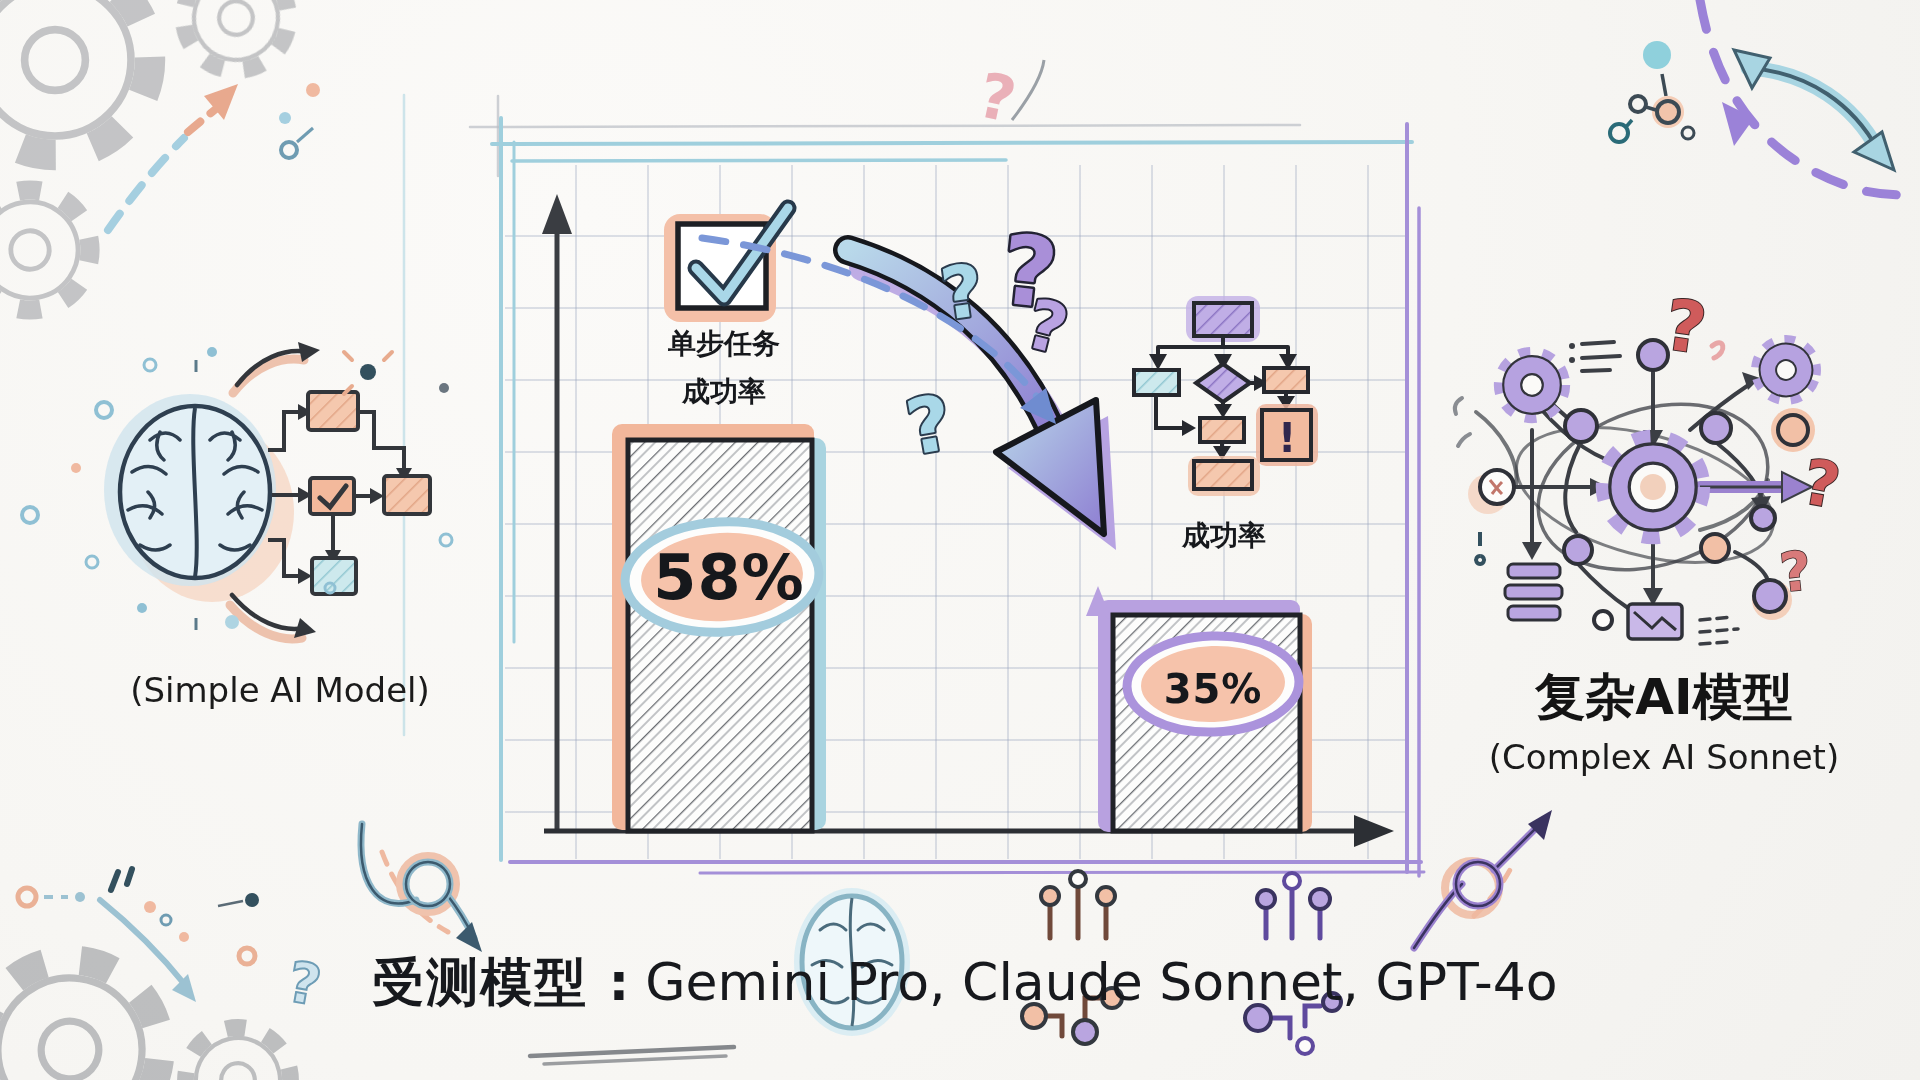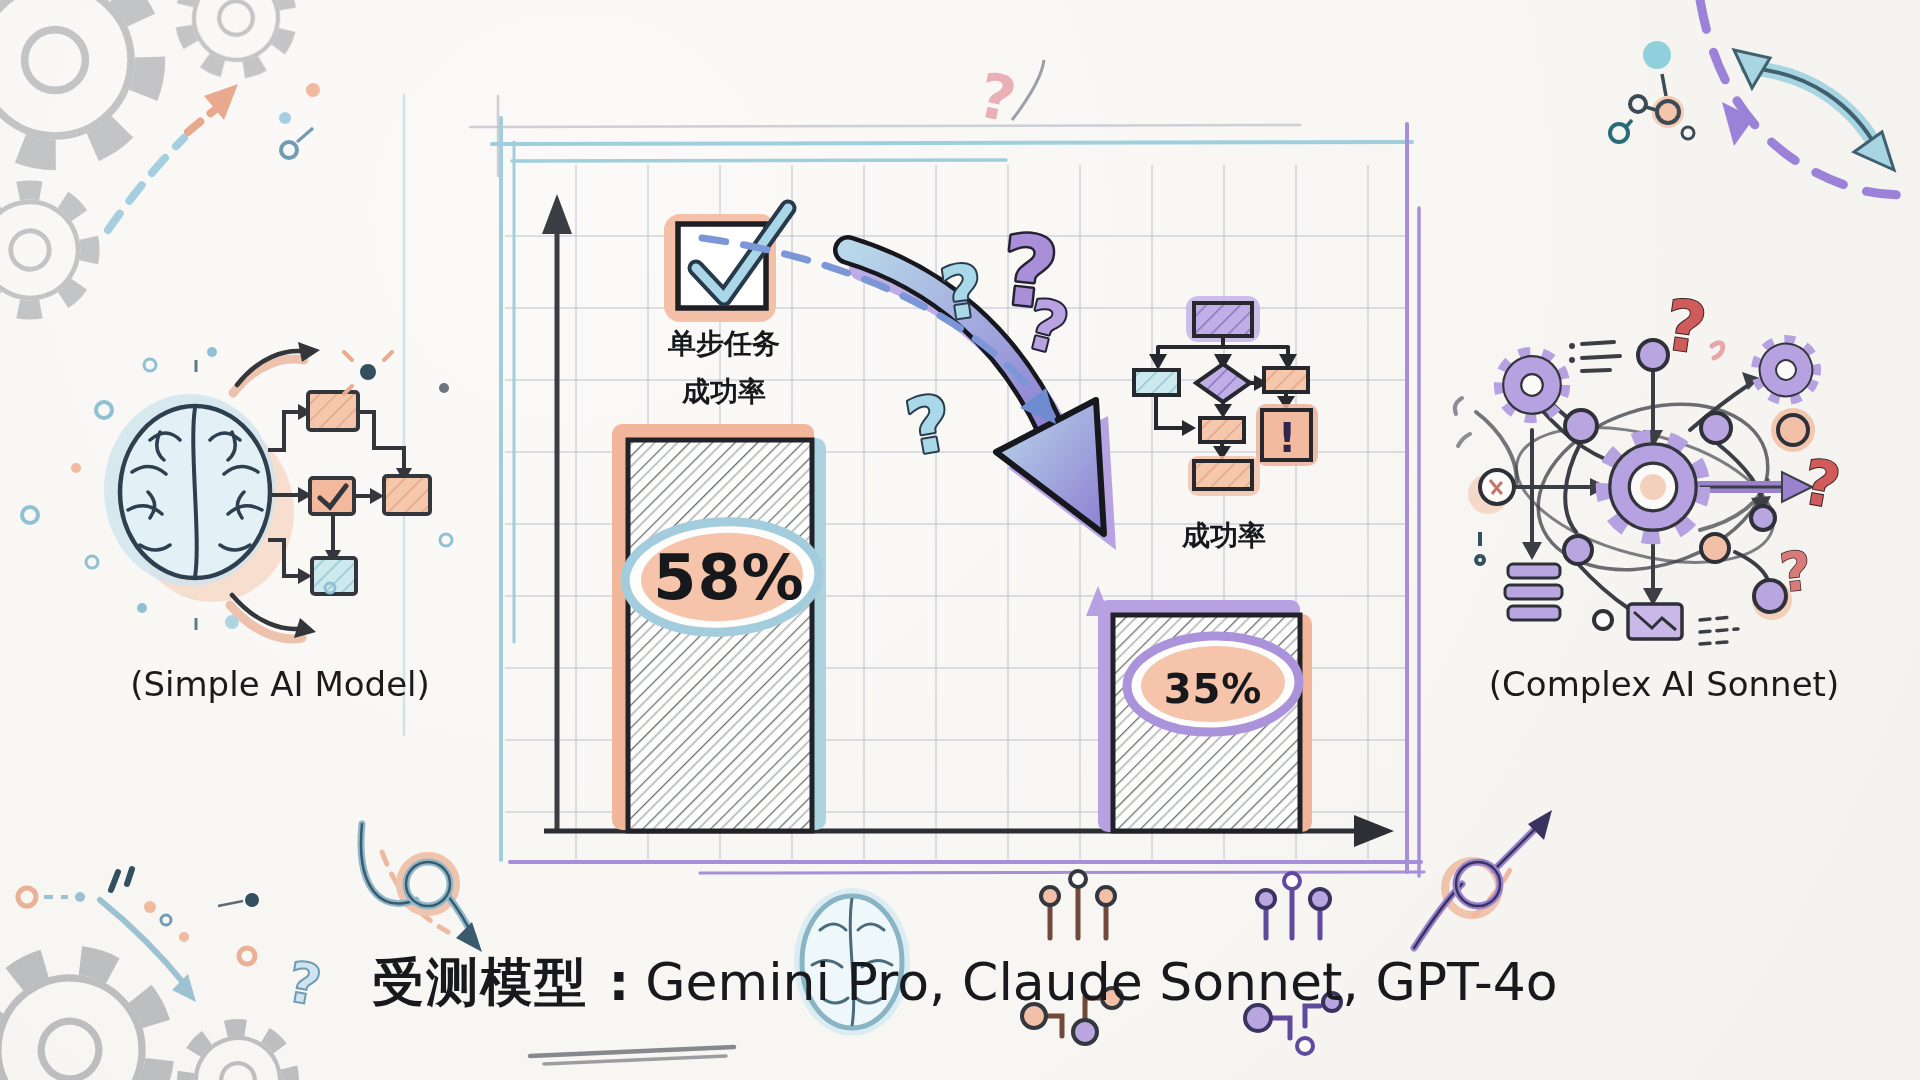--- a/index.html
+++ b/index.html
@@ -18,21 +18,21 @@
   }
   svg.art{position:absolute;left:0;top:0;}
   .txt{position:absolute;transform:translateX(-50%);text-align:center;white-space:nowrap;}
   .val{position:absolute;transform:translate(-50%,-50%);font-weight:bold;color:#16181c;letter-spacing:1px;}
   .val-58{left:722px;top:577px;font-size:62px;margin-left:7px;}
   .val-35{left:1213px;top:689px;font-size:40px;}
   .bar-label{font-size:28px;font-weight:bold;line-height:48px;color:#16181c;}
   .bar-label-1{left:724px;top:320px;}
   .bar-label-2{left:1224px;top:512px;}
   .panel-title{font-size:50px;font-weight:bold;color:#141414;}
-  .panel-sub{font-size:34px;color:#1b1b1b;}
+  .panel-sub{font-size:34px;color:#1b1b1b;margin-top:6px;}
   .left-panel-label{left:280px;top:664px;}
   .right-panel-label{left:1664px;top:664px;}
   .footer-line{left:965px;top:948px;font-size:52px;color:#17191d;}
   .footer-line .models{margin-left:14px;}
   .footer-line .flabel{font-weight:bold;letter-spacing:2px;}
 </style>
 </head>
 <body>
 
 <div class="stage">
@@ -440,20 +440,21 @@
   </div>
 
   <div class="val val-58">58%</div>
   <div class="val val-35">35%</div>
 
   <div class="txt left-panel-label">
     <div class="panel-sub">(Simple AI Model)</div>
   </div>
 
   <div class="txt right-panel-label">
+    <div class="panel-title">复杂AI模型</div>
     <div class="panel-sub">(Complex AI Sonnet)</div>
   </div>
 
   <div class="txt footer-line">
     <span class="flabel">受测模型 :</span><span class="models">Gemini Pro, Claude Sonnet, GPT-4o</span>
   </div>
 
 </div>
 
 </body></html>

